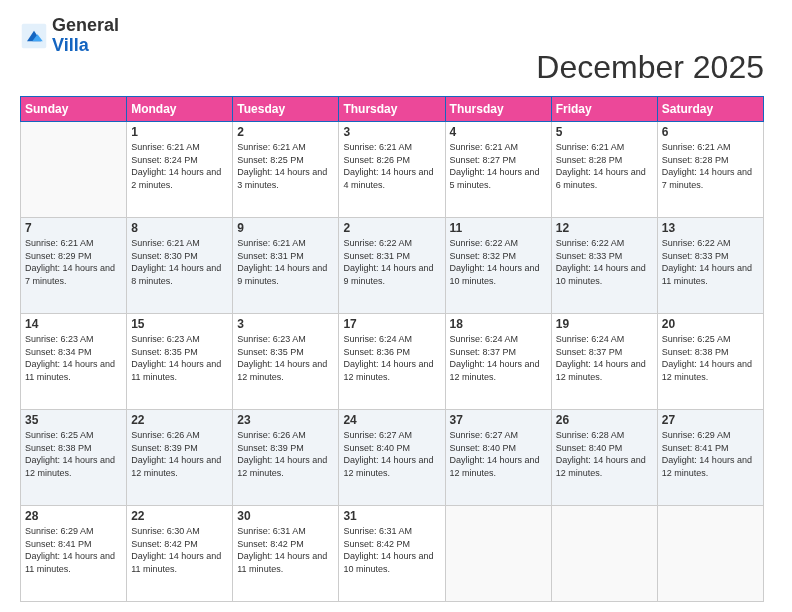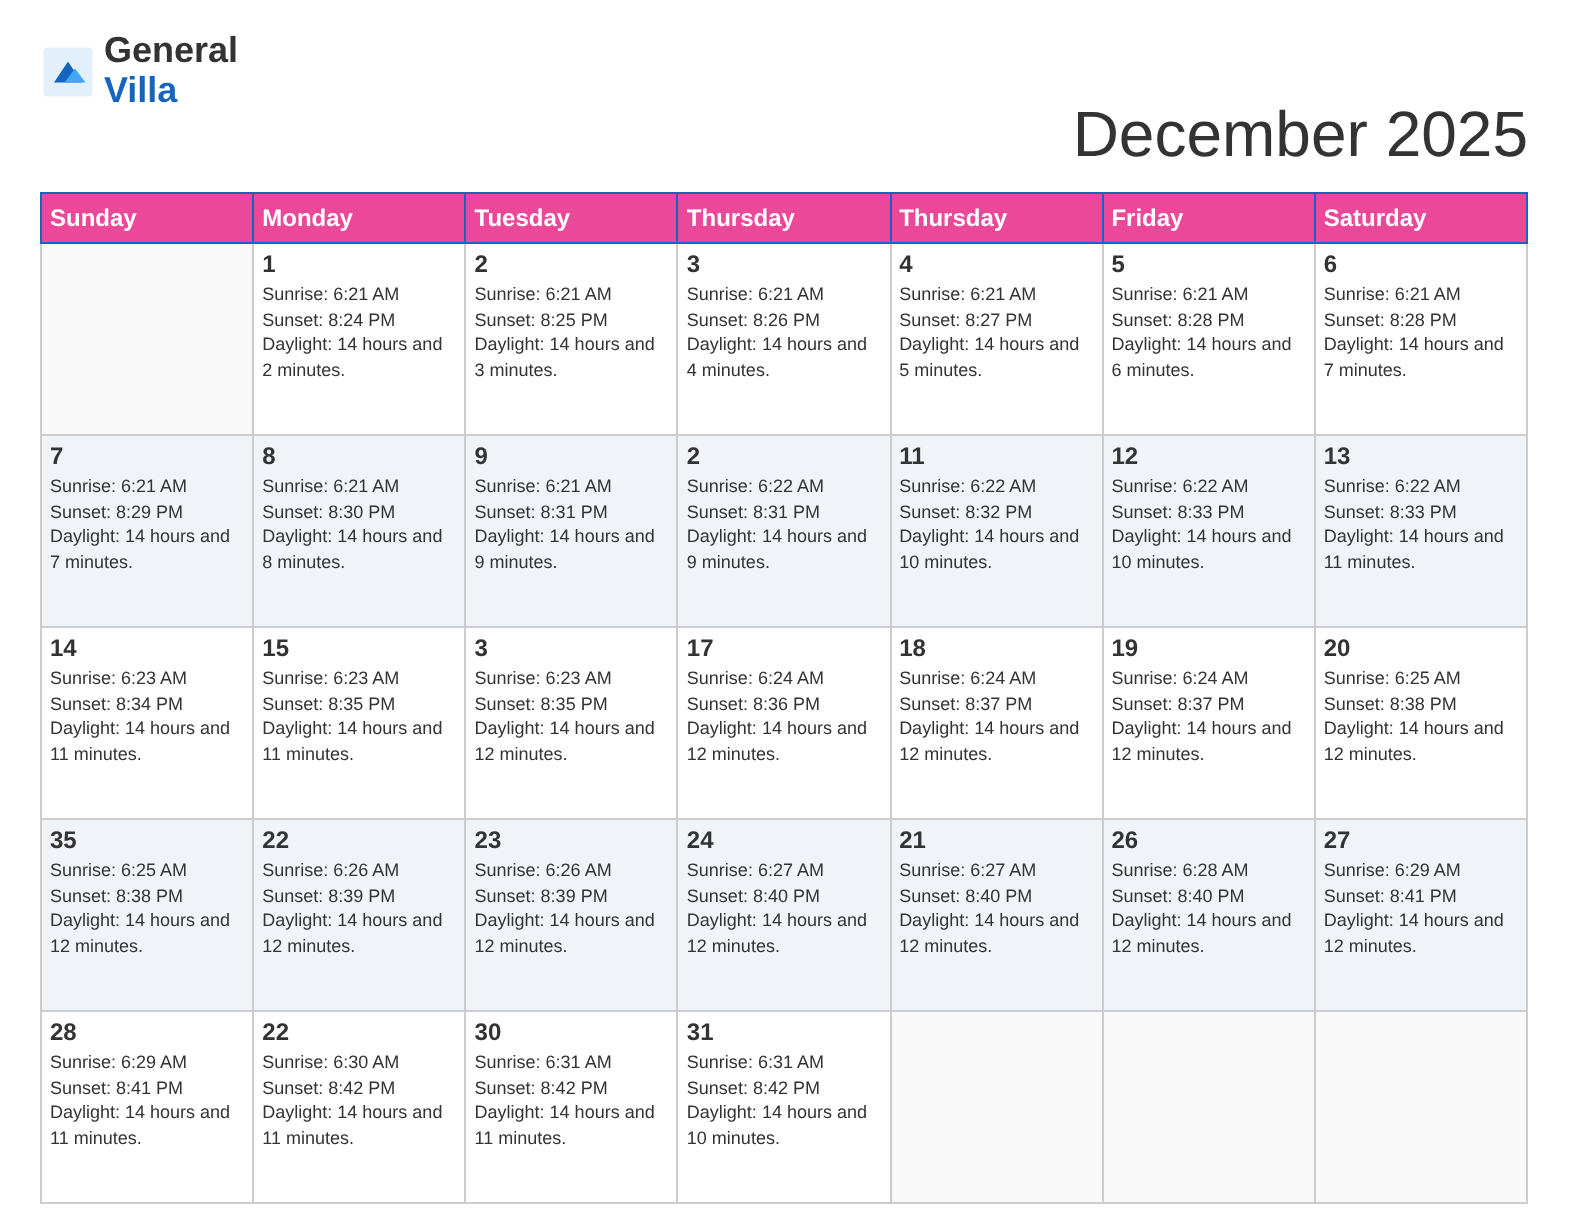--- a/index.html
+++ b/index.html
@@ -226,21 +226,21 @@
           </td>
           <td>
             <span class="day-number">23</span>
             <div class="day-info">Sunrise: 6:26 AM<br>Sunset: 8:39 PM<br>Daylight: 14 hours and 12 minutes.</div>
           </td>
           <td>
             <span class="day-number">24</span>
             <div class="day-info">Sunrise: 6:27 AM<br>Sunset: 8:40 PM<br>Daylight: 14 hours and 12 minutes.</div>
           </td>
           <td>
-            <span class="day-number">21</span>
+            <span class="day-number">37</span>
             <div class="day-info">Sunrise: 6:27 AM<br>Sunset: 8:40 PM<br>Daylight: 14 hours and 12 minutes.</div>
           </td>
           <td>
             <span class="day-number">26</span>
             <div class="day-info">Sunrise: 6:28 AM<br>Sunset: 8:40 PM<br>Daylight: 14 hours and 12 minutes.</div>
           </td>
           <td>
             <span class="day-number">27</span>
             <div class="day-info">Sunrise: 6:29 AM<br>Sunset: 8:41 PM<br>Daylight: 14 hours and 12 minutes.</div>
           </td>

